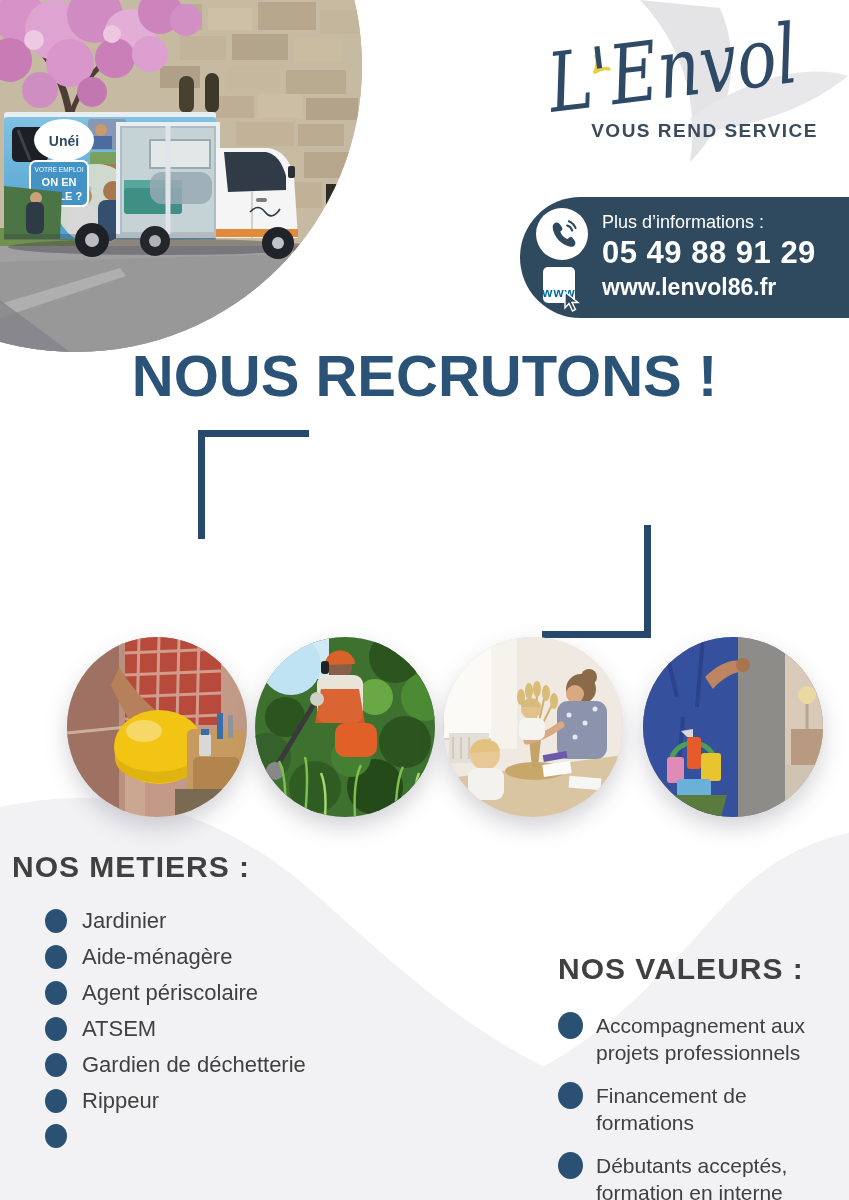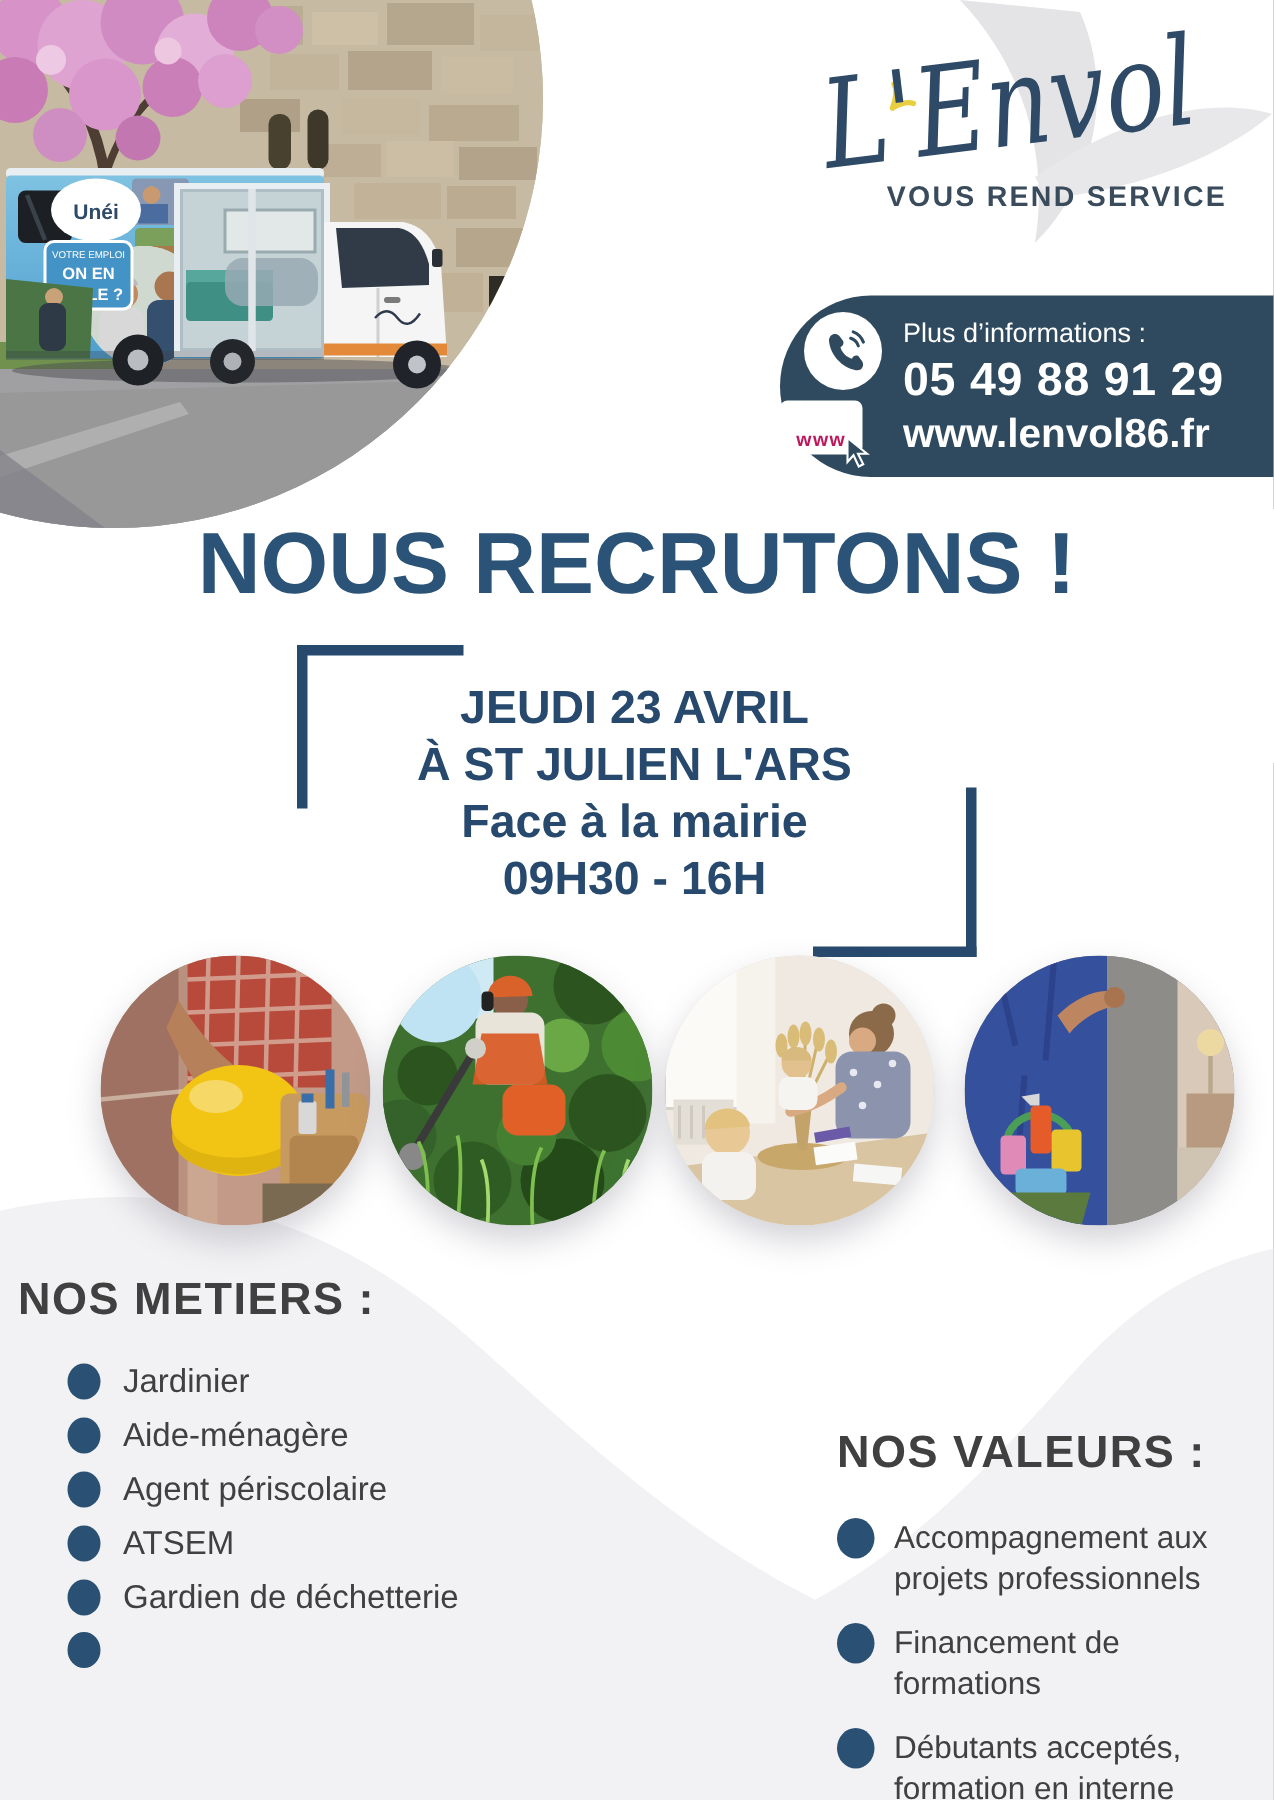--- a/index.html
+++ b/index.html
@@ -22,29 +22,29 @@
   
   .info-pill{
     position:absolute;left:520px;top:197px;width:360px;height:121px;
     background:#2f4a5e;border-radius:62px 0 0 62px;z-index:3;color:#fff;
   }
   .pill-phone-circle{
     position:absolute;left:16px;top:11px;width:52px;height:52px;border-radius:50%;
     background:#ffffff;display:flex;align-items:center;justify-content:center;
   }
   .pill-www-box{
-    position:absolute;left:0;top:70px;width:55px;height:36px;border-radius:5px;
-    background:#ffffff;color:#be185d;font-weight:bold;font-size:13px;
+    position:absolute;left:23px;top:70px;width:32px;height:36px;border-radius:5px;
+    background:#ffffff;color:#0369a1;font-weight:bold;font-size:13px;
     display:flex;align-items:flex-end;justify-content:center;letter-spacing:1px;
     padding-bottom:3px;box-sizing:border-box;
   }
   .pill-www-box .cursor{position:absolute;right:-7px;bottom:-10px;}
   .pill-info-label{position:absolute;left:82px;top:15px;font-size:18px;}
   .pill-phone{position:absolute;left:82px;top:38px;font-size:31px;font-weight:bold;letter-spacing:.5px;}
-  .pill-site{position:absolute;left:82px;top:77px;font-size:27px;font-weight:bold;}
+  .pill-site{position:absolute;left:82px;top:77px;font-size:23px;font-weight:bold;}
   
   .headline{
     position:absolute;left:0;top:342px;width:849px;text-align:center;z-index:2;
     font-size:58px;font-weight:bold;color:#2b5377;letter-spacing:0px;
   }
   
   .event-block{position:absolute;left:190px;top:425px;width:466px;height:216px;z-index:2;}
   .bracket-tl{position:absolute;left:8px;top:5px;width:104px;height:102px;
     border-left:7px solid #27496d;border-top:7px solid #27496d;}
   .bracket-br{position:absolute;left:352px;top:100px;width:102px;height:106px;
@@ -241,26 +241,20 @@
       </svg>
     </div>
     <div class="pill-site">www.lenvol86.fr</div>
   </div>
 
   <div class="headline">NOUS RECRUTONS !</div>
 
   <div class="event-block">
     <div class="bracket-tl"></div>
     <div class="bracket-br"></div>
-    <div class="event-text">
-      <div>JEUDI 23 AVRIL</div>
-      <div>À ST JULIEN L'ARS</div>
-      <div>Face à la mairie</div>
-      <div>09H30 - 16H</div>
-    </div>
   </div>
 
   <div class="photo-circle pc1">
     <svg width="180" height="180" viewBox="0 0 180 180">
       <rect width="180" height="180" fill="#c29a87"></rect>
       <rect x="0" y="0" width="58" height="180" fill="#8f6052" opacity="0.7"></rect>
       <rect x="52" y="0" width="26" height="180" fill="#d4b29c" opacity="0.5"></rect>
       <line x1="0" y1="96" x2="60" y2="90" stroke="#e8d9c8" stroke-width="3" opacity="0.6"></line>
       <g>
         <rect x="58" y="0" width="96" height="88" fill="#b84a3c"></rect>
@@ -426,20 +420,24 @@
       <li>
           <span class="bullet"></span>
           <span class="item-label">ATSEM</span>
         </li>
       <li>
           <span class="bullet"></span>
           <span class="item-label">Gardien de déchetterie</span>
         </li>
       <li>
           <span class="bullet"></span>
+          <span class="item-label">Rippeur</span>
+        </li>
+      <li>
+          <span class="bullet"></span>
         </li>
     </ul>
   </section>
 
   <section class="valeurs">
     <h2 class="section-title">NOS VALEURS :</h2>
     <ul>
       <li>
           <span class="bullet"></span>
           <span class="item-label">Accompagnement aux projets professionnels</span>

